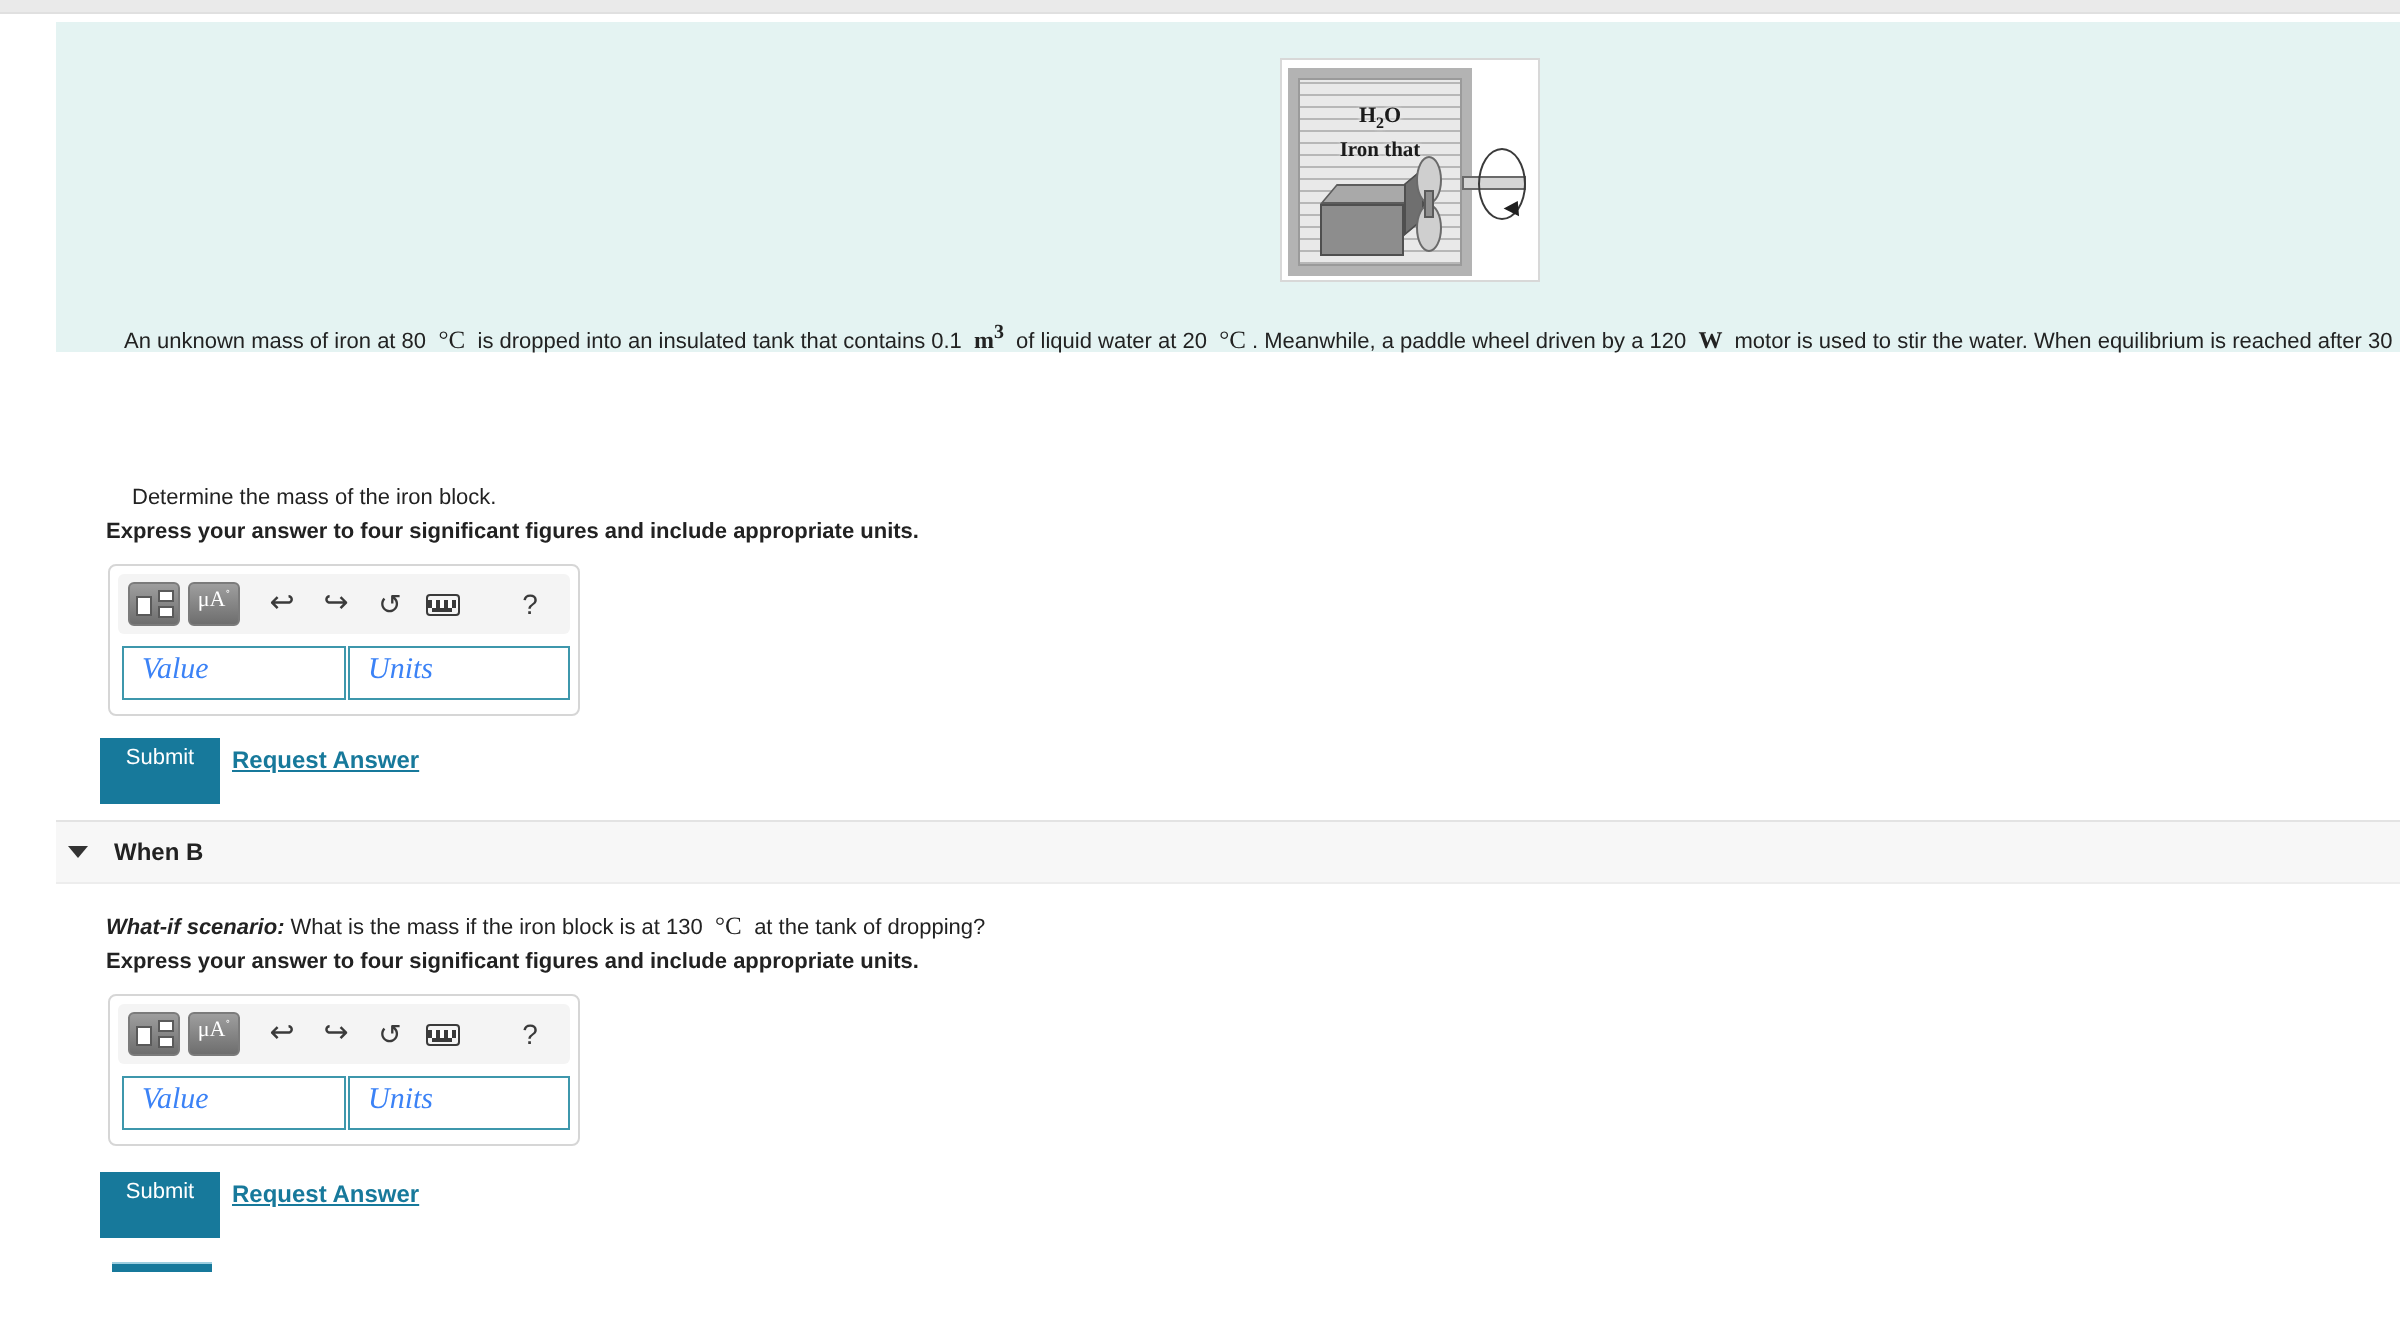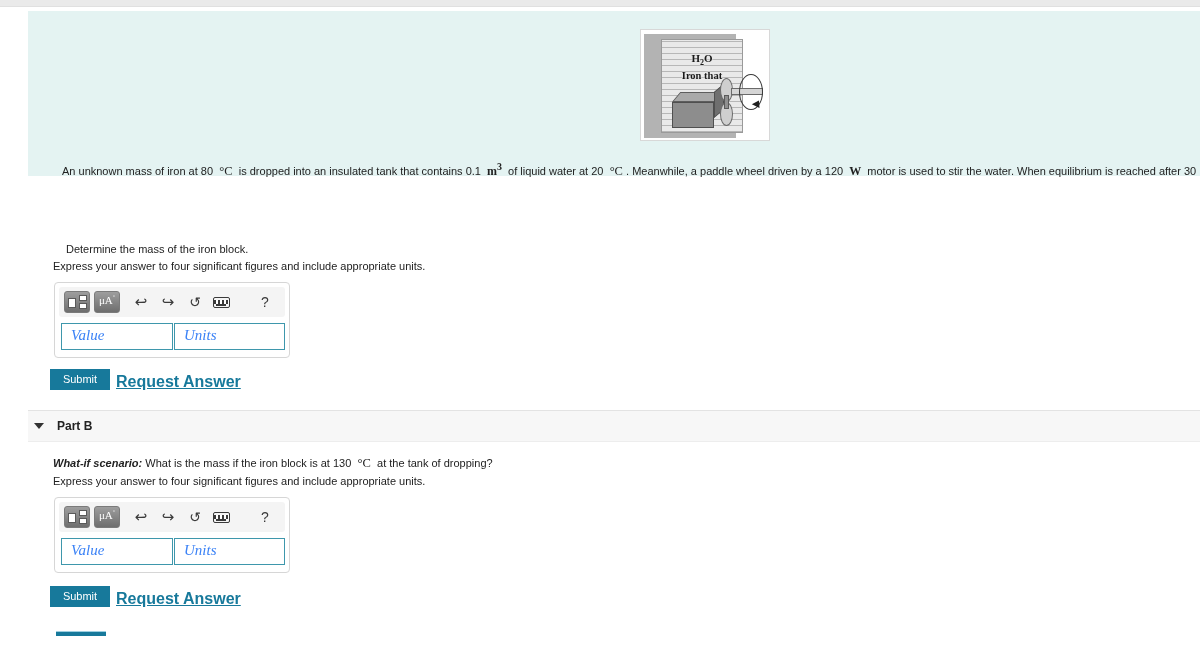--- a/index.html
+++ b/index.html
@@ -29,21 +29,21 @@
     position: absolute; left: 612px; top: 18px;
     width: 130px; height: 112px;
     background: #ffffff;
     border: 1px solid #d8d8d8;
   }
   .tank-outer {
     position: absolute; left: 3px; top: 4px; width: 92px; height: 104px;
     background: #b3b3b3;
   }
   .tank-inner {
-    position: absolute; left: 20px; top: 9px; width: 82px; height: 94px;
+    position: absolute; left: 8px; top: 9px; width: 82px; height: 94px;
     background: #e9e9e9;
     border: 1px solid #9a9a9a;
     overflow: hidden;
   }
   .hatch {
     position: absolute; inset: 0;
     background:
       repeating-linear-gradient(0deg, rgba(120,120,120,0.55) 0 1px, rgba(0,0,0,0) 1px 6px),
       repeating-linear-gradient(90deg, rgba(255,255,255,0) 0 4px, rgba(233,233,233,1) 4px 7px);
     opacity: 0.8;
@@ -131,21 +131,21 @@
   }
   .part-title {
     position: absolute; left: 29px; top: 8px;
     font-size: 12px; font-weight: bold; color: #222;
   }
 
   .part-body { position: absolute; left: 28px; right: 0; background: #fff; }
   .q-line {
     position: absolute; font-size: 11px; color: #222; white-space: nowrap;
   }
-  .q-bold { font-weight: normal; }
+  .q-bold { font-weight: bold; }
   .q-italic { font-style: italic; font-weight: bold; }
 
   
   .answer-box {
     position: absolute;
     width: 236px; height: 76px;
     background: #fff;
     border: 1px solid #d6d6d6;
     border-radius: 4px;
   }
@@ -202,28 +202,28 @@
   }
   .field.value { left: 6px; width: 112px; }
   .field.units { left: 119px; width: 111px; }
   .field span {
     position: absolute; left: 9px; top: 3px;
     font-family: "Liberation Serif", serif;
     font-style: italic; font-size: 15px; color: #3b82f6;
   }
 
   .submit-btn {
-    position: absolute; width: 60px; height: 21px;
+    position: absolute; width: 60px; height: 33px;
     background: #17799b; color: #fff;
     font-size: 11px; text-align: center; line-height: 21px;
     cursor: pointer;
   }
   .req-link {
     position: absolute;
-    font-size: 16px; color: #17799b;
+    font-size: 12px; color: #17799b;
     text-decoration: underline; font-weight: bold;
     cursor: pointer; white-space: nowrap;
   }
 
   .bottom-stub {
     position: absolute; left: 56px; top: 631px;
     width: 50px; height: 5px; background: #17799b;
     border-top: 1px solid #9ecfe0;
   }
 </style>
@@ -300,21 +300,21 @@
         <span>Units</span>
       </div>
     </div>
 
     <div class="submit-btn" style="left:22px; top:144px;">Submit</div>
     <div class="req-link" style="left:88px; top:148px;">Request Answer</div>
   </div>
 
   <div class="part-header" style="top:410px;">
     <div class="part-caret"></div>
-    <div class="part-title">Part B</div>
+    <div class="part-title">When B</div>
   </div>
 
   <div class="part-body" style="top:442px; height:218px;">
     <div class="q-line" style="left:25px; top:14px;">
       <span class="q-italic">What-if scenario:</span>
       <span>What is the mass if the iron block is at 130</span>
       <span class="mth">&nbsp;°C&nbsp;</span>
       <span>at the tank of dropping?</span>
     </div>
     <div class="q-line q-bold" style="left:25px; top:33px;">Express your answer to four significant figures and include appropriate units.</div>

